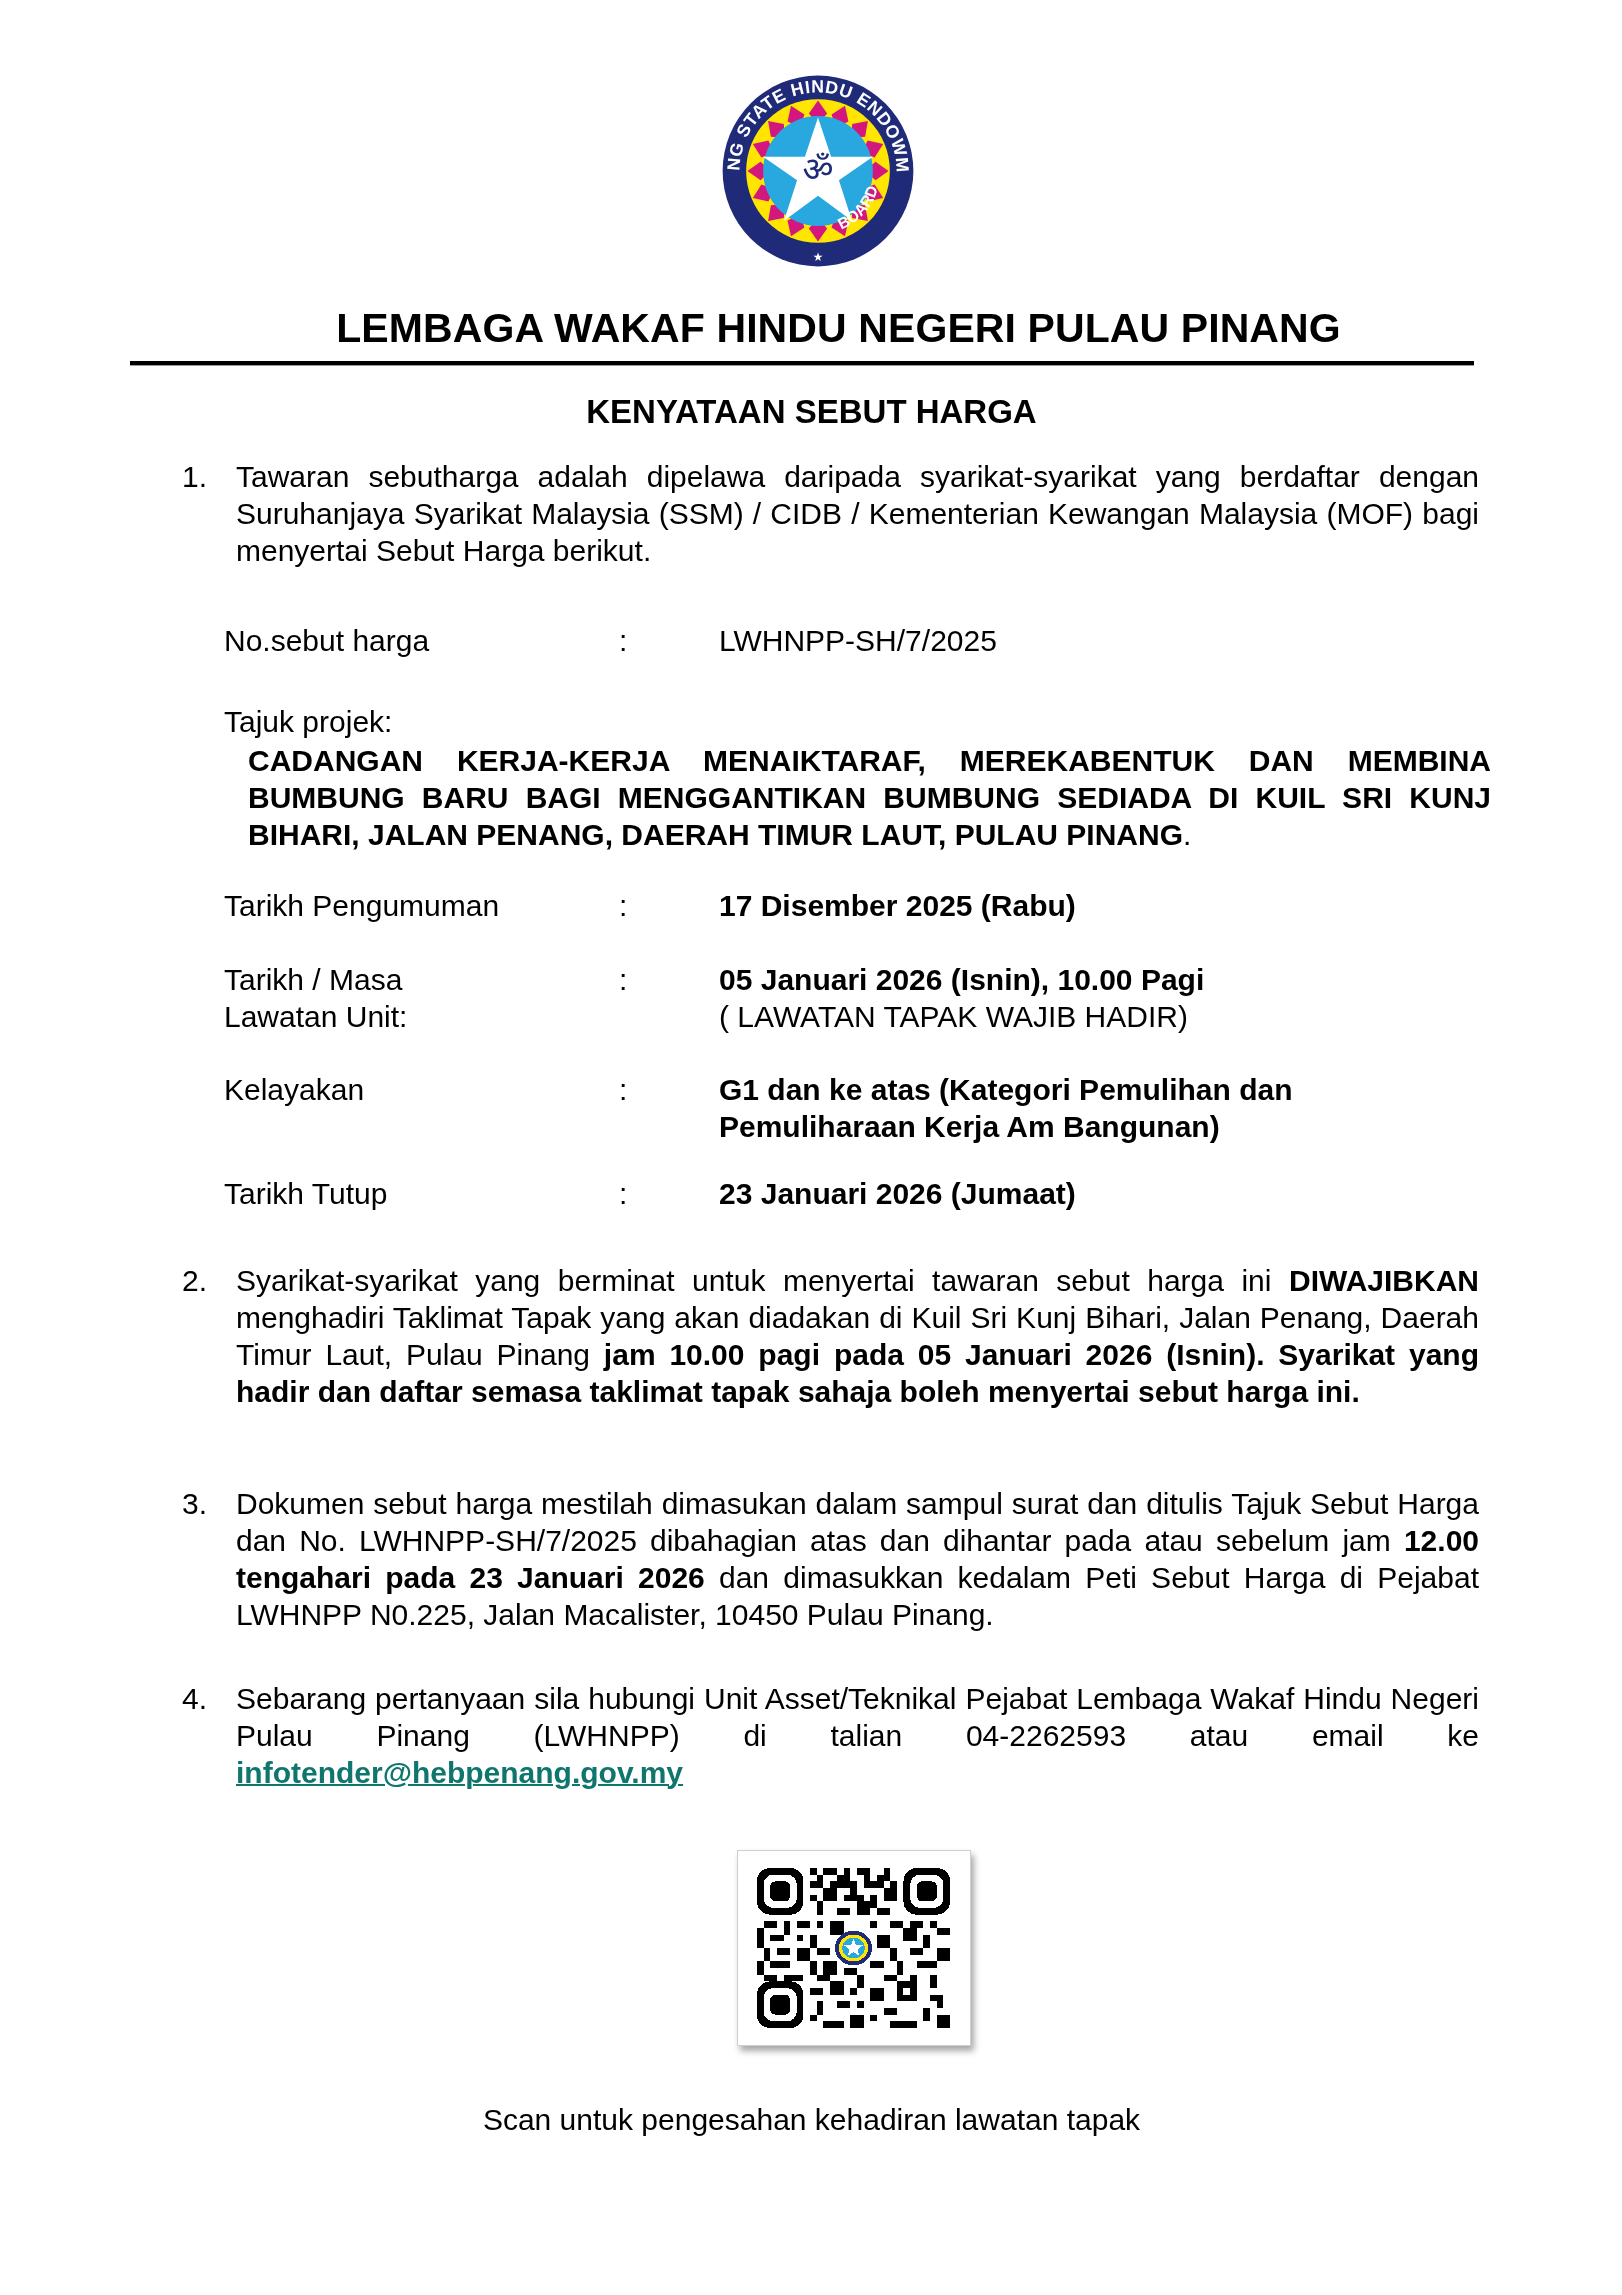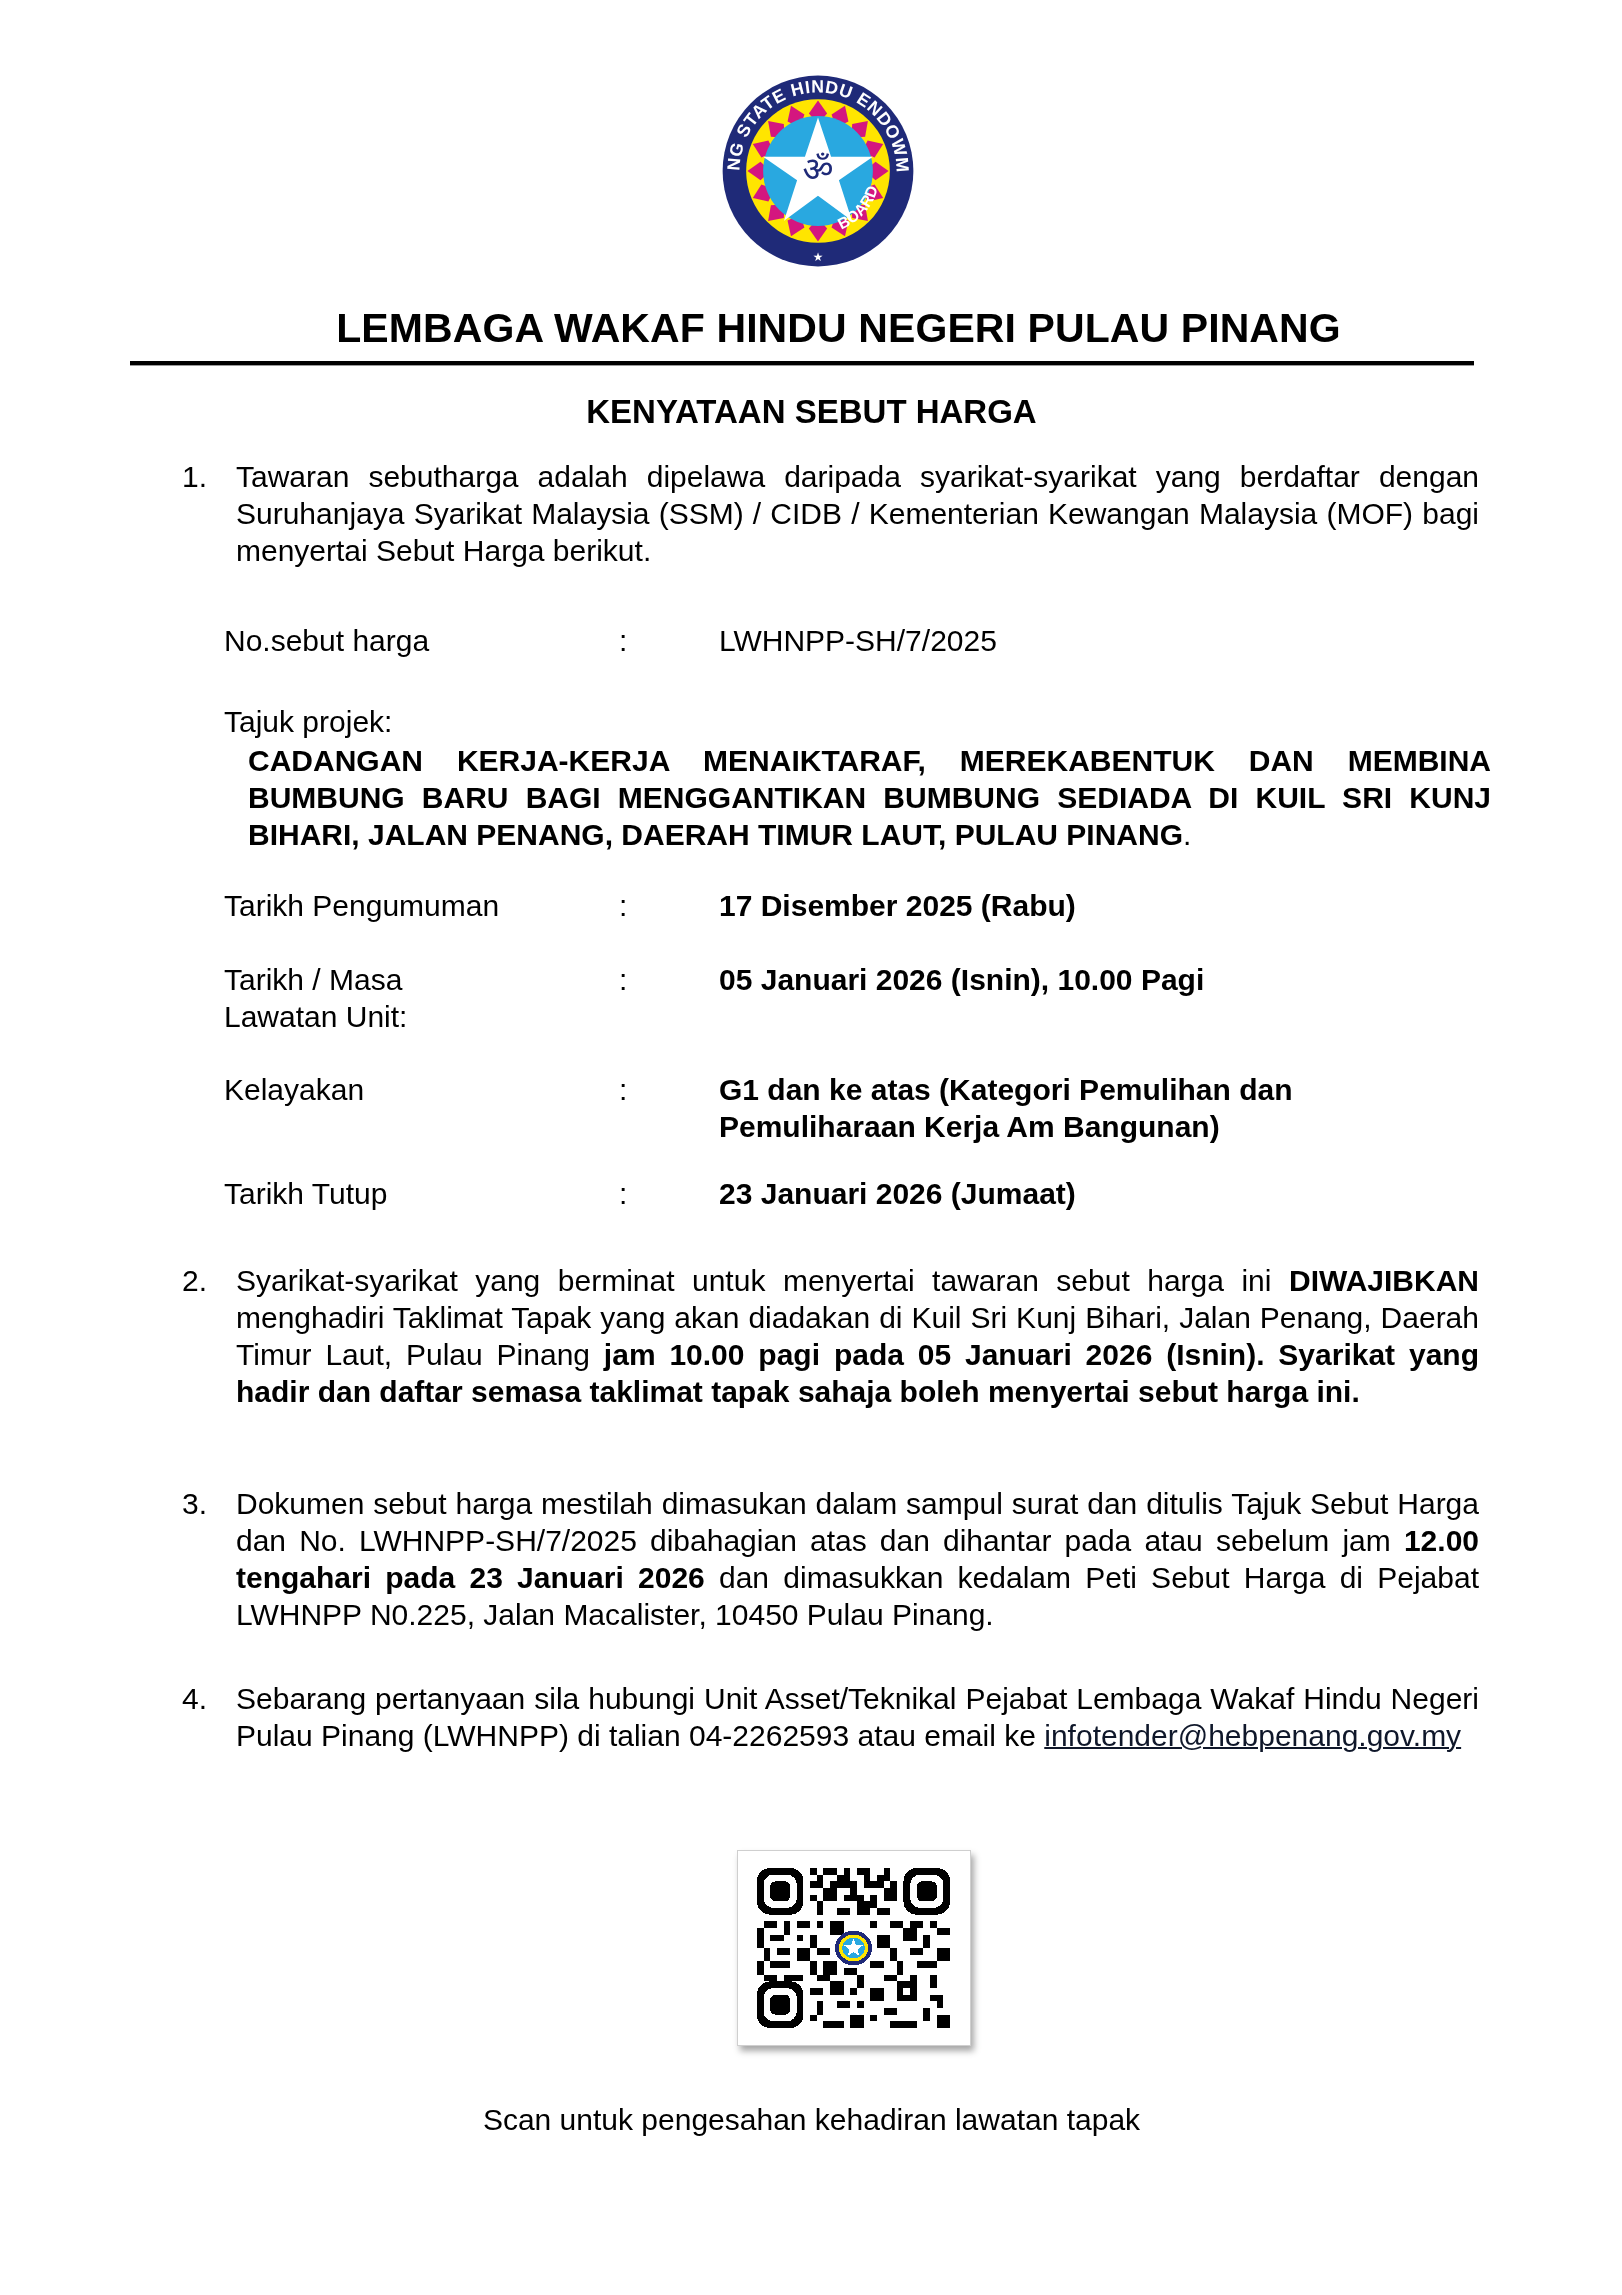--- a/index.html
+++ b/index.html
@@ -76,23 +76,24 @@
     position: absolute;
     left: 236px;
     width: 1243px;
     font-size: 30px;
     line-height: 37px;
     font-weight: bold;
     text-align: justify;
     margin-left: 12px;
   }
   .email {
-    color: #0f172a;
+    color: #0f766e;
     text-decoration: underline;
     text-decoration-thickness: 2px;
+    font-weight: bold;
   }
   .qr-frame {
     position: absolute;
     left: 737px;
     top: 1850px;
     width: 232px;
     height: 194px;
     background: #ffffff;
     border: 0.7px solid #cfcfcf;
     box-shadow: 2.6px 5.2px 6.5px rgba(0,0,0,0.35);
@@ -174,20 +175,21 @@
   <span class="lbl">Tarikh Pengumuman</span>
   <span class="colon">:</span>
   <span class="val b">17 Disember 2025  (Rabu)</span>
 </div>
 
 <div class="row" style="top:961px; height:79px">
   <span class="lbl">Tarikh / Masa</span>
   <span class="lbl" style="top:37px">Lawatan Unit:</span>
   <span class="colon">:</span>
   <span class="val b">05 Januari 2026 (Isnin), 10.00 Pagi</span>
+  <span class="val" style="top:37px">( LAWATAN TAPAK WAJIB HADIR)</span>
 </div>
 
 <div class="row" style="top:1071px; height:79px">
   <span class="lbl">Kelayakan</span>
   <span class="colon">:</span>
   <span class="val b">G1 dan ke atas (Kategori Pemulihan dan</span>
   <span class="val b" style="top:37px">Pemuliharaan Kerja Am Bangunan)</span>
 </div>
 
 <div class="row" style="top:1175px">

